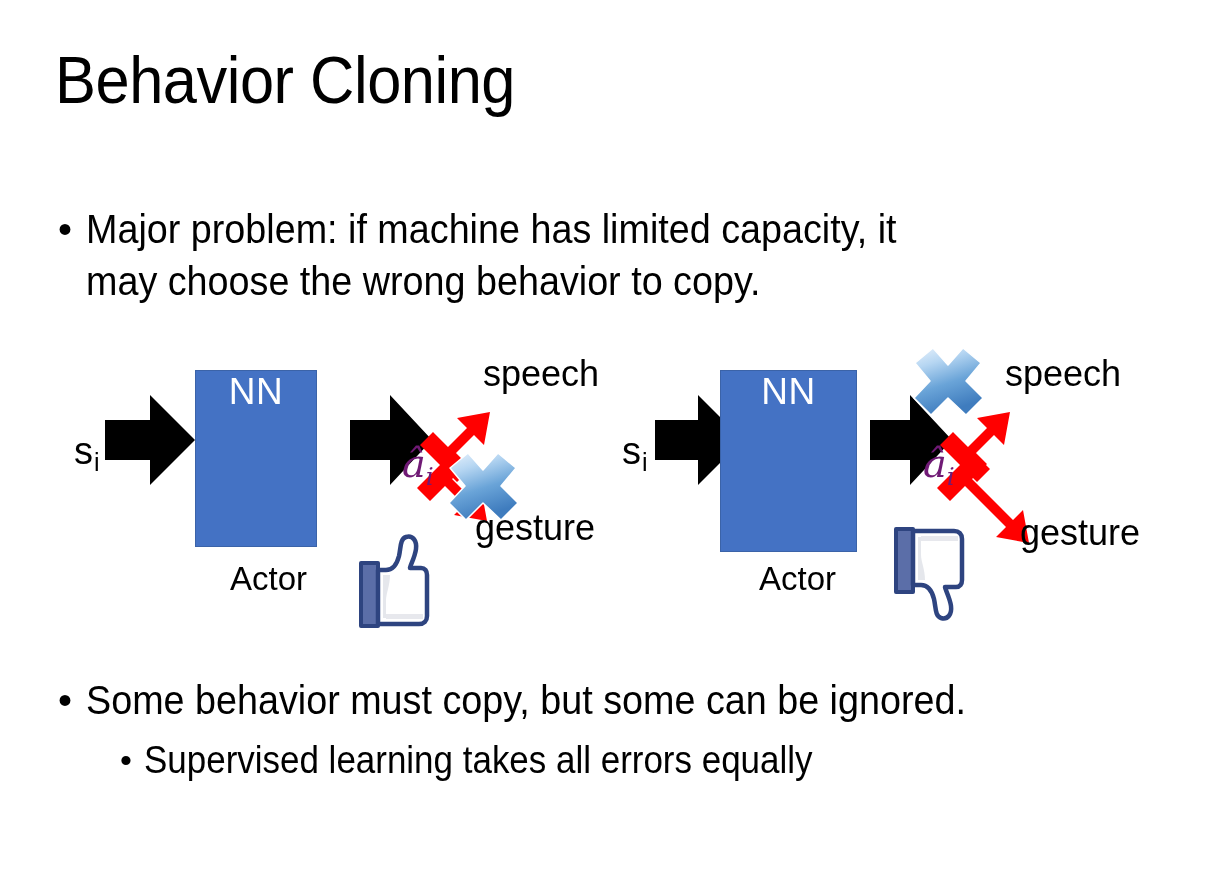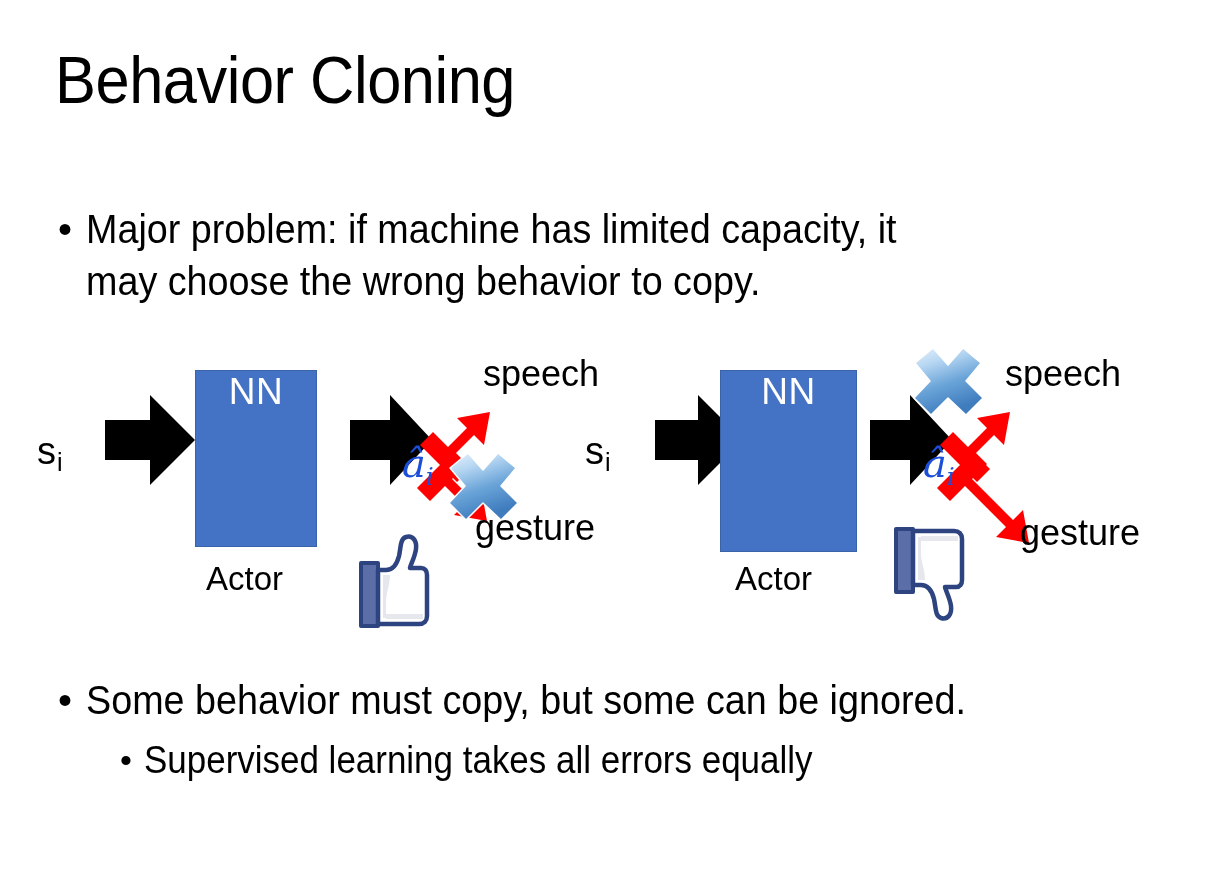--- a/index.html
+++ b/index.html
@@ -71,20 +71,21 @@
     height: 290px;
   }
   #diagram-left  { left: 20px;  width: 600px; }
   #diagram-right { left: 565px; width: 620px; }
 
   .state-label {
     position: absolute;
     font-size: 38px;
     line-height: 38px;
     color: #000;
+    margin-left: 37px;
   }
   .state-label .sub {
     font-size: 25px;
     vertical-align: -0.28em;
     margin-left: 1px;
   }
 
   .nn-box {
     position: absolute;
     background: #4472C4;
@@ -96,29 +97,30 @@
     font-size: 37px;
     letter-spacing: 0.5px;
   }
 
   .actor-label {
     position: absolute;
     font-size: 33px;
     line-height: 33px;
     color: #000;
     white-space: nowrap;
+    margin-left: 24px;
   }
 
   .ahat-label {
     position: absolute;
     font-family: "DejaVu Serif", "Liberation Serif", serif;
     font-style: italic;
     font-size: 40px;
     line-height: 40px;
-    color: #1d4ed8;
+    color: #701a75;
   }
   .ahat-label .sub {
     font-size: 25px;
     vertical-align: -0.3em;
   }
 
   .io-label {
     position: absolute;
     font-size: 36px;
     line-height: 36px;

